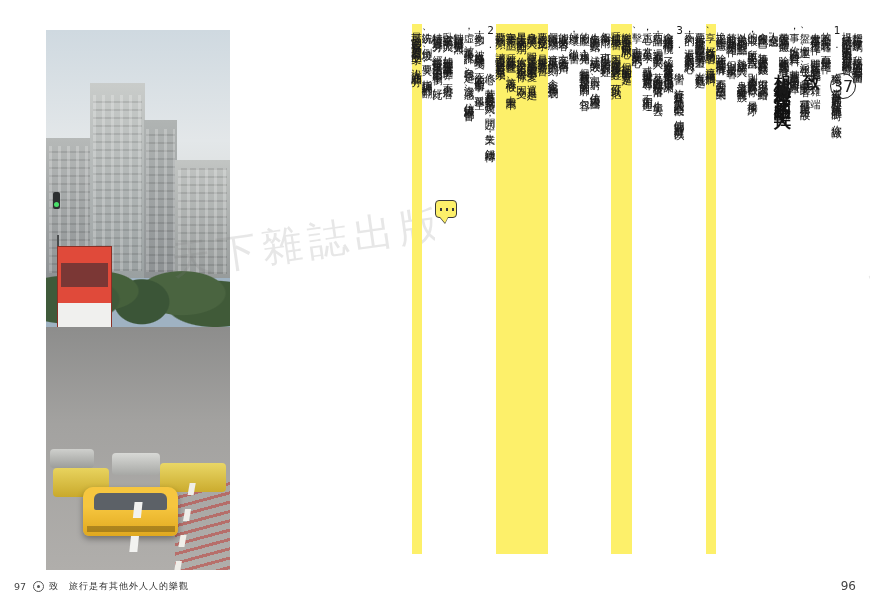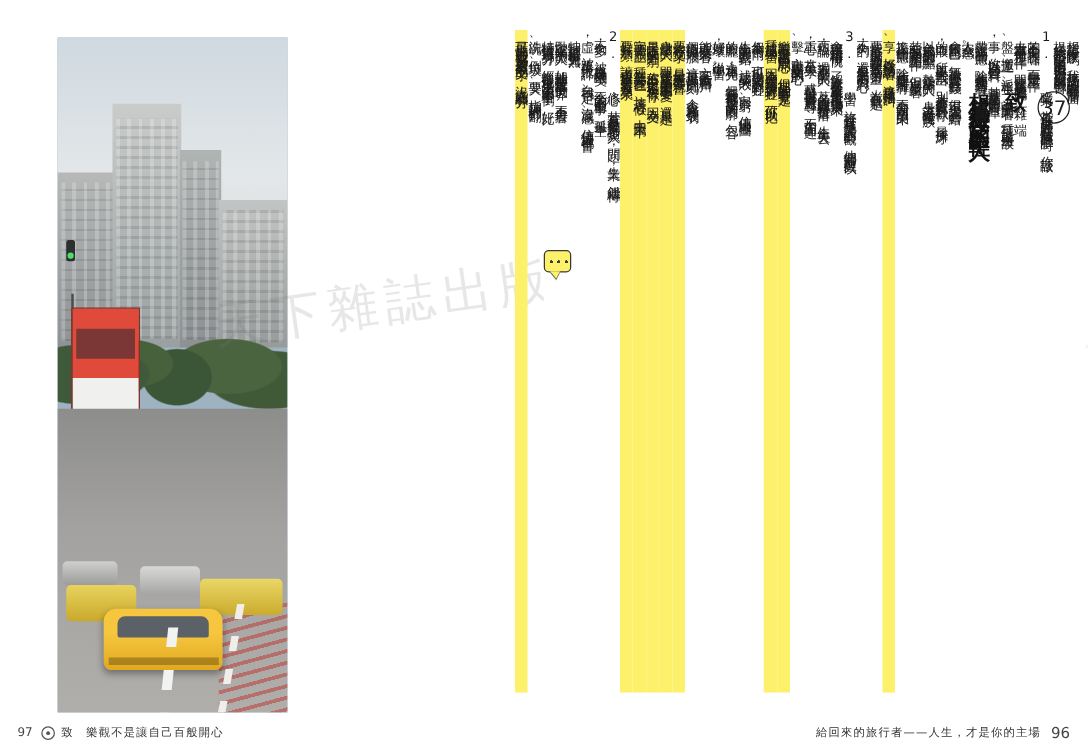--- a/index.html
+++ b/index.html
@@ -314,21 +314,21 @@
         <div class="lane"></div>
         <div class="lane2"></div>
       </div>
     </div>
 
     <div class="watermark">天下雜誌出版</div>
 
     <div class="footer-left">
       <span class="folio">97</span>
       <span class="footer-icon"></span>
-      <span class="footer-left-text">致　樂觀不是讓自己百般開心</span>
+      <span class="footer-left-text">致　旅行是有其他外人人的樂觀</span>
     </div>
   </div>
 
   <div class="right-page">
 
     <div class="title-wrap">
       <div class="chapter-num">37</div>
       <div class="title-lead">致</div>
       <div class="title-text">想成為旅行作家的年輕人</div>
     </div>
@@ -379,18 +379,17 @@
         <div class="col hl">最可怕的是我寫過於若貴襯的文字，沒人能讀和分</div>
       </div>
 
     <div class="bubble">
       <div class="bubble-dots"></div>
     </div>
 
     <div class="watermark2">天下雜誌出版</div>
 
     <div class="footer-right">
-      <span class="footer-right-text">給回來的旅行者——人生，才是你的主場</span>
       <span class="folio-r">96</span>
     </div>
   </div>
 
 </div>
 
 </body></html>

